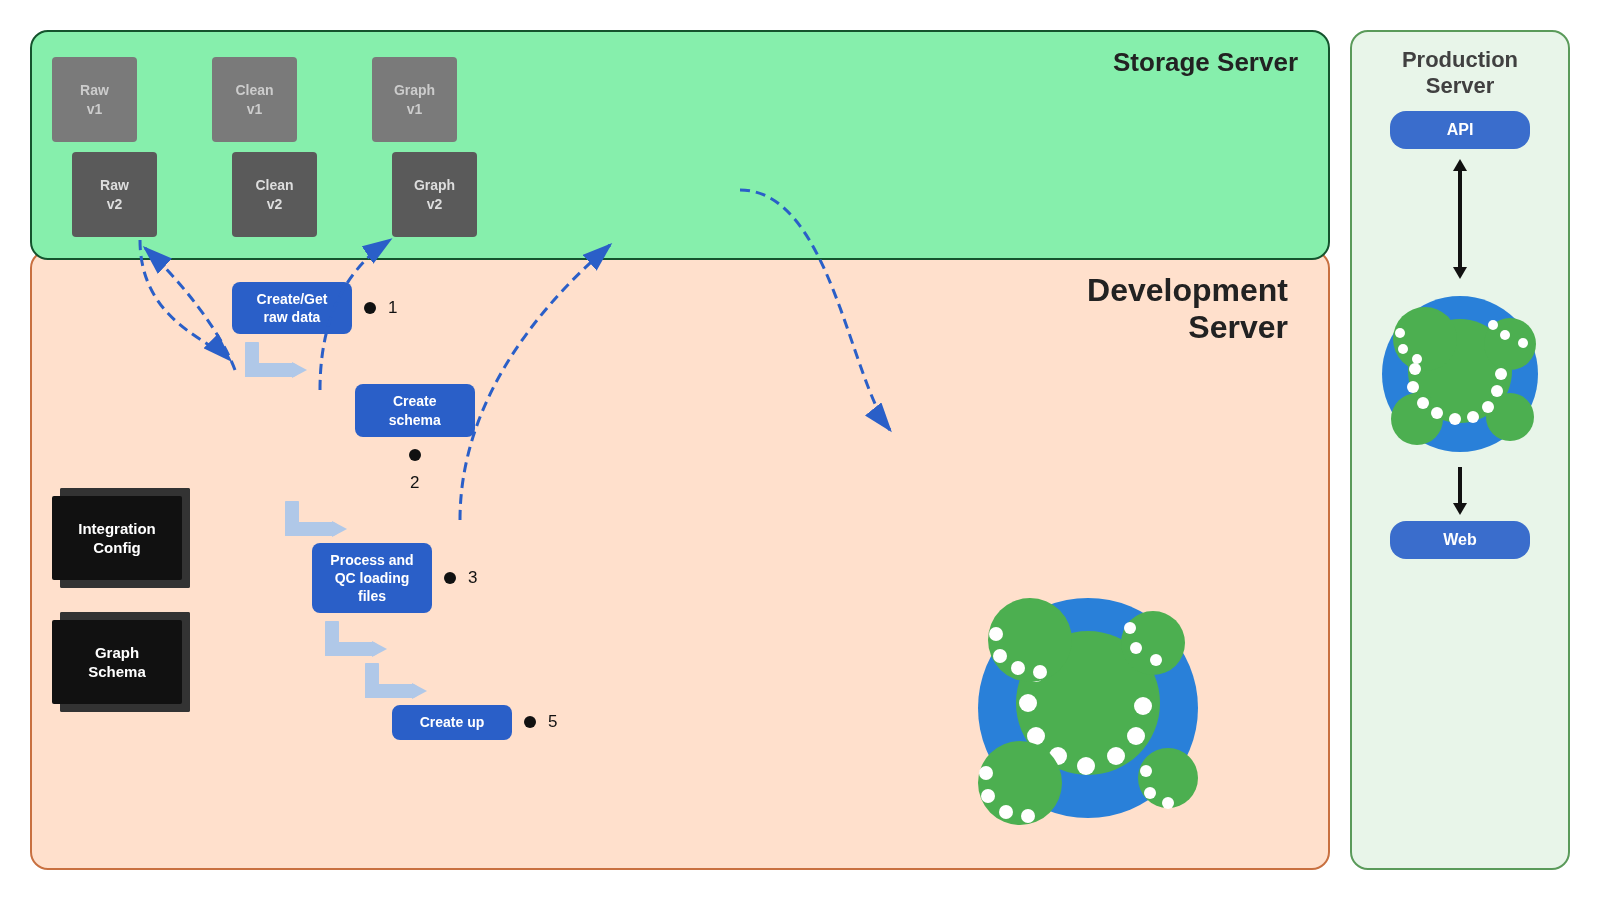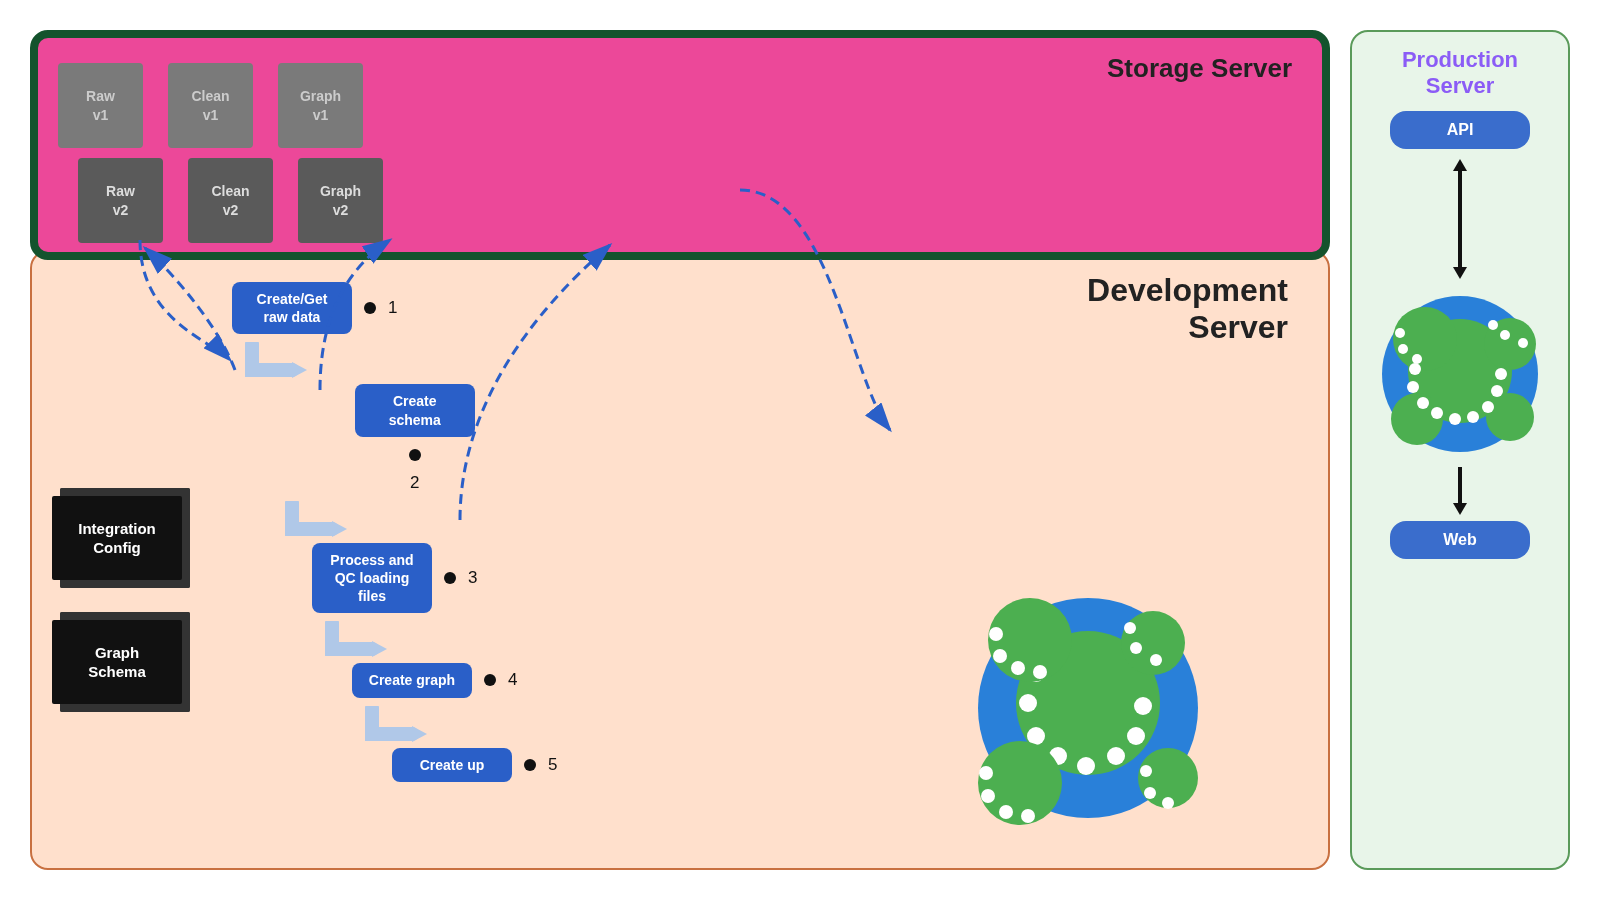--- a/index.html
+++ b/index.html
@@ -23,40 +23,41 @@
     
     .diagram-area {
       flex: 1;
       display: flex;
       flex-direction: column;
       gap: 0;
       position: relative;
     }
     
     .storage-server {
-      background: #ec4899;
-      border: 8px solid #14532d;
+      background: #86efac;
+      border: 2px solid #14532d;
       border-radius: 18px;
       height: 230px;
       position: relative;
       display: flex;
       align-items: flex-start;
       padding: 15px 20px;
       z-index: 2;
     }
     .storage-server-title {
       position: absolute;
       top: 15px;
       right: 30px;
       font-size: 26px;
       font-weight: bold;
       color: #222;
     }
     .cubes-row {
       display: flex;
+      gap: 50px;
       align-items: flex-end;
       margin-top: 10px;
     }
     
     .cube-group {
       position: relative;
       width: 110px;
       height: 180px;
     }
     .cube {
@@ -176,21 +177,21 @@
       display: flex;
       flex-direction: column;
       align-items: center;
       padding: 15px 15px;
       gap: 0;
       position: relative;
     }
     .prod-title {
       font-size: 22px;
       font-weight: bold;
-      color: #8b5cf6;
+      color: #404040;
       text-align: center;
       margin-bottom: 12px;
     }
     .prod-box {
       background: #3a6dcc;
       color: #fff;
       border-radius: 16px;
       padding: 10px 20px;
       font-size: 16px;
       font-weight: bold;
@@ -296,25 +297,20 @@
           <span class="step-label">3</span>
         </div>
 
         <div style="display:flex;margin-left:80px;margin-bottom:6px;">
           <svg width="80" height="36">
             <path d="M20,2 L20,28 L60,28" stroke="#b0c8e8" stroke-width="14" fill="none" stroke-linecap="round"></path>
             <polygon points="60,20 75,28 60,36" fill="#b0c8e8"></polygon>
           </svg>
         </div>
 
-        <div class="step-item" style="margin-left:120px;">
-          <div class="step-btn">Create graph</div>
-          <div class="bullet"></div>
-          <span class="step-label">4</span>
-        </div>
 
         <div style="display:flex;margin-left:120px;margin-bottom:6px;">
           <svg width="80" height="36">
             <path d="M20,2 L20,28 L60,28" stroke="#b0c8e8" stroke-width="14" fill="none" stroke-linecap="round"></path>
             <polygon points="60,20 75,28 60,36" fill="#b0c8e8"></polygon>
           </svg>
         </div>
 
         <div class="step-item" style="margin-left:160px;">
           <div class="step-btn">Create up</div>

